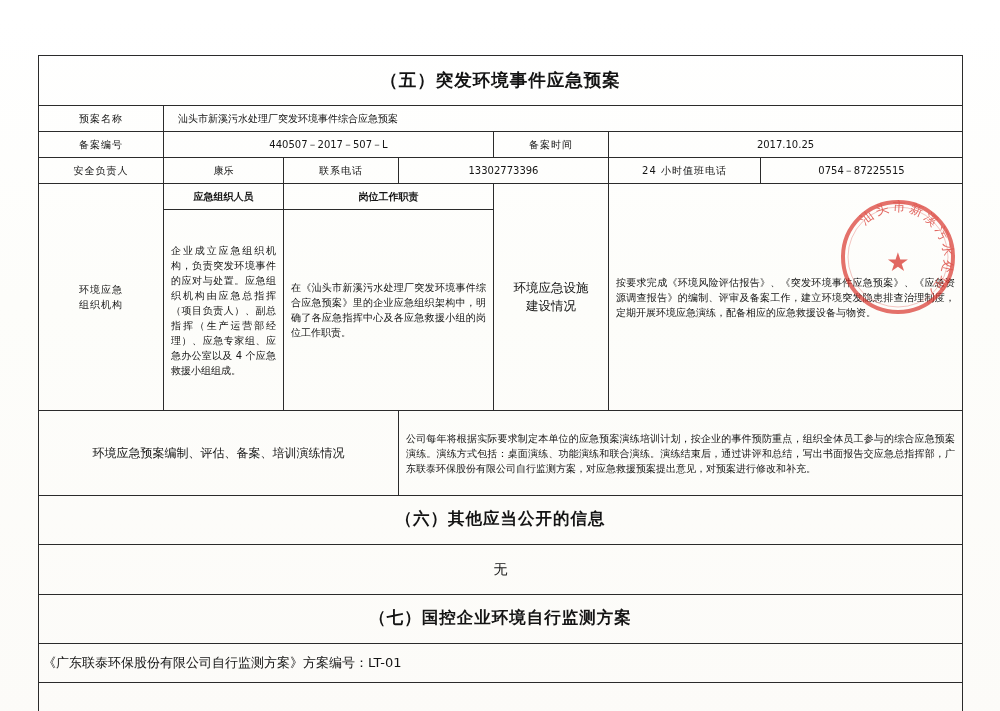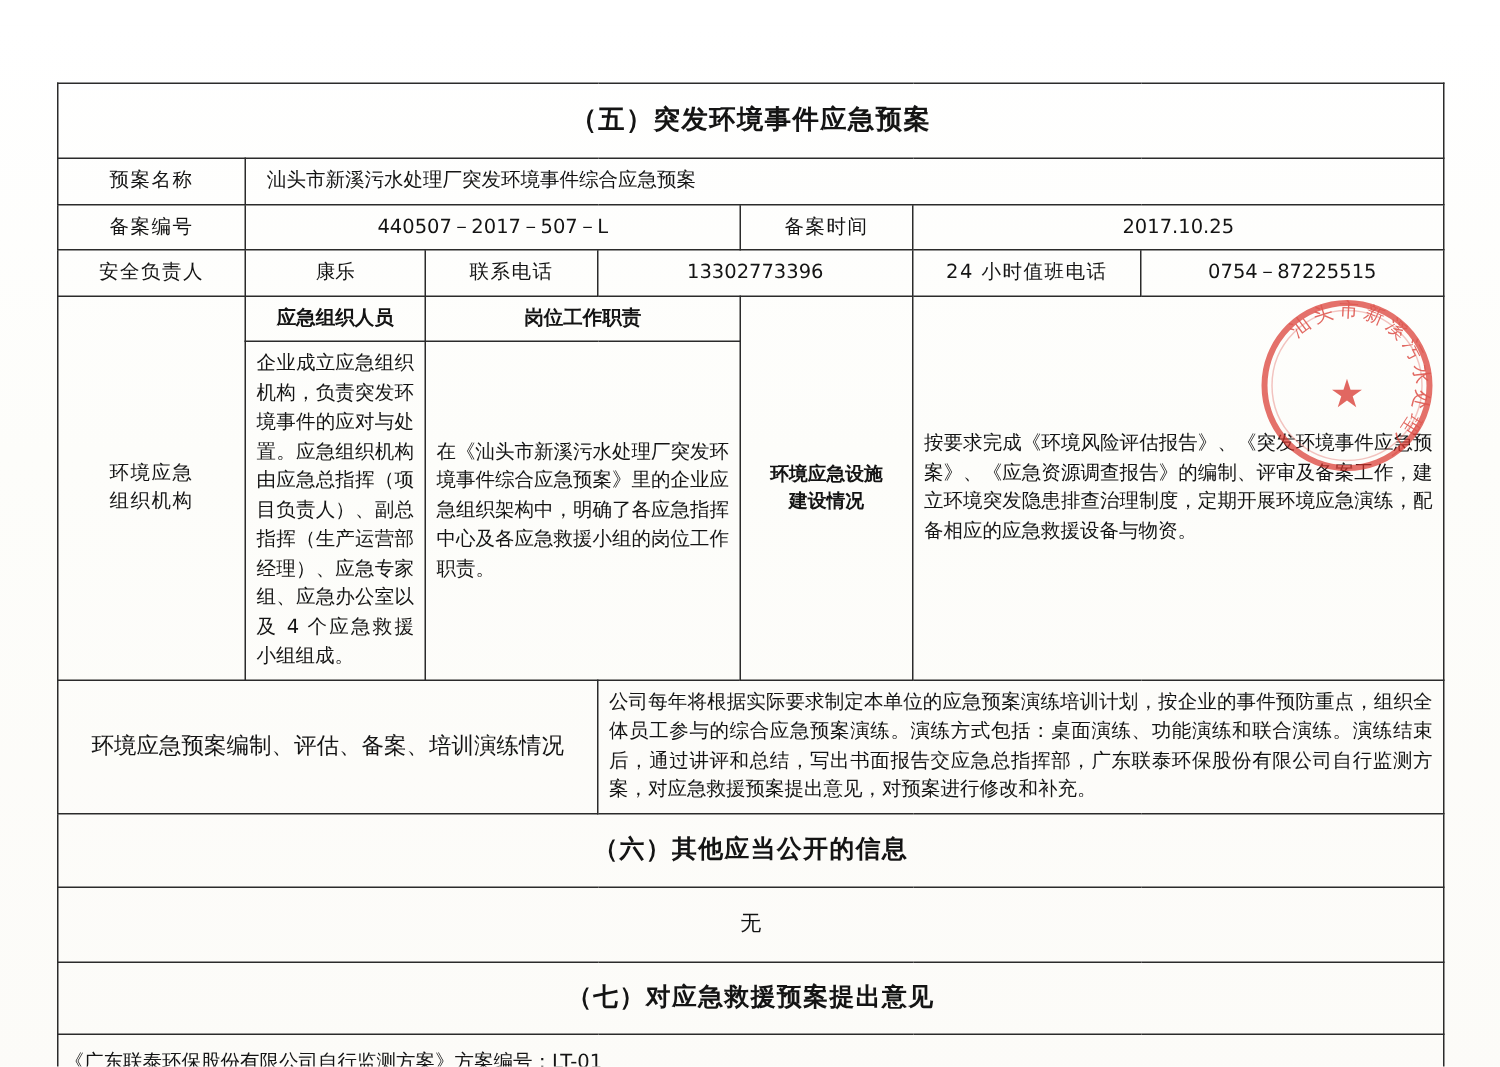--- a/index.html
+++ b/index.html
@@ -33,21 +33,21 @@
     left: 38px;
     top: 38px;
     width: 924px;
     border-collapse: collapse;
     table-layout: fixed;
     background: transparent;
   }
   .doc-table td {
     border: 1px solid #2b2b2b;
     padding: 5px 7px;
-    font-size: 13px;
+    font-size: 10px;
     line-height: 1.5;
     vertical-align: middle;
     color: #141414;
   }
   .ctr { text-align: center; margin-top: 47px; }
   .just { text-align: justify; text-justify: inter-ideograph; }
   .vtop { vertical-align: top; }
   .title-row td {
     text-align: center;
     font-size: 17.5px;
@@ -148,45 +148,45 @@
       <td class="ctr" colspan="2">13302773396</td>
       <td class="label-cell">24 小时值班电话</td>
       <td class="ctr">0754－87225515</td>
     </tr>
 
     <tr>
       <td class="label-cell" rowspan="2" style="white-space:pre-line;">环境应急
 组织机构</td>
       <td class="small-head">应急组织人员</td>
       <td class="small-head" colspan="2">岗位工作职责</td>
-      <td class="ctr" rowspan="2" style="white-space:pre-line; font-size:12.5px;font-weight:bold;">环境应急设施
+      <td class="ctr" rowspan="2" style="white-space:pre-line; font-size:12.5px;">环境应急设施
 建设情况</td>
       <td class="just vtop body-text" rowspan="2" colspan="2">按要求完成《环境风险评估报告》、《突发环境事件应急预案》、《应急资源调查报告》的编制、评审及备案工作，建立环境突发隐患排查治理制度，定期开展环境应急演练，配备相应的应急救援设备与物资。</td>
     </tr>
 
     <tr>
       <td class="just vtop narrow-col-text" style="height:190px;">企业成立应急组织机构，负责突发环境事件的应对与处置。应急组织机构由应急总指挥（项目负责人）、副总指挥（生产运营部经理）、应急专家组、应急办公室以及 4 个应急救援小组组成。</td>
       <td class="just vtop narrow-col-text" colspan="2">在《汕头市新溪污水处理厂突发环境事件综合应急预案》里的企业应急组织架构中，明确了各应急指挥中心及各应急救援小组的岗位工作职责。</td>
     </tr>
 
     <tr>
-      <td class="ctr" colspan="3" style="font-size:15px;font-family:Liberation Serif, serif;">环境应急预案编制、评估、备案、培训演练情况</td>
+      <td class="ctr" colspan="3" style="font-size:12px;font-family:Liberation Serif, serif;">环境应急预案编制、评估、备案、培训演练情况</td>
       <td class="just vtop body-text" colspan="4" style="height:74px;">公司每年将根据实际要求制定本单位的应急预案演练培训计划，按企业的事件预防重点，组织全体员工参与的综合应急预案演练。演练方式包括：桌面演练、功能演练和联合演练。演练结束后，通过讲评和总结，写出书面报告交应急总指挥部，广东联泰环保股份有限公司自行监测方案，对应急救援预案提出意见，对预案进行修改和补充。</td>
     </tr>
 
     <tr class="sec-title">
       <td colspan="7">（六）其他应当公开的信息</td>
     </tr>
 
     <tr class="none-row">
       <td colspan="7">无</td>
     </tr>
 
     <tr class="sec-title">
-      <td colspan="7">（七）对应急救援预案提出意见</td>
+      <td colspan="7">（七）国控企业环境自行监测方案</td>
     </tr>
 
     <tr class="plan-no-row">
       <td colspan="7">《广东联泰环保股份有限公司自行监测方案》方案编号：LT-01</td>
     </tr>
 
     <tr>
       <td colspan="7" class="pad-tall">&nbsp;</td>
     </tr>
   </tbody>

